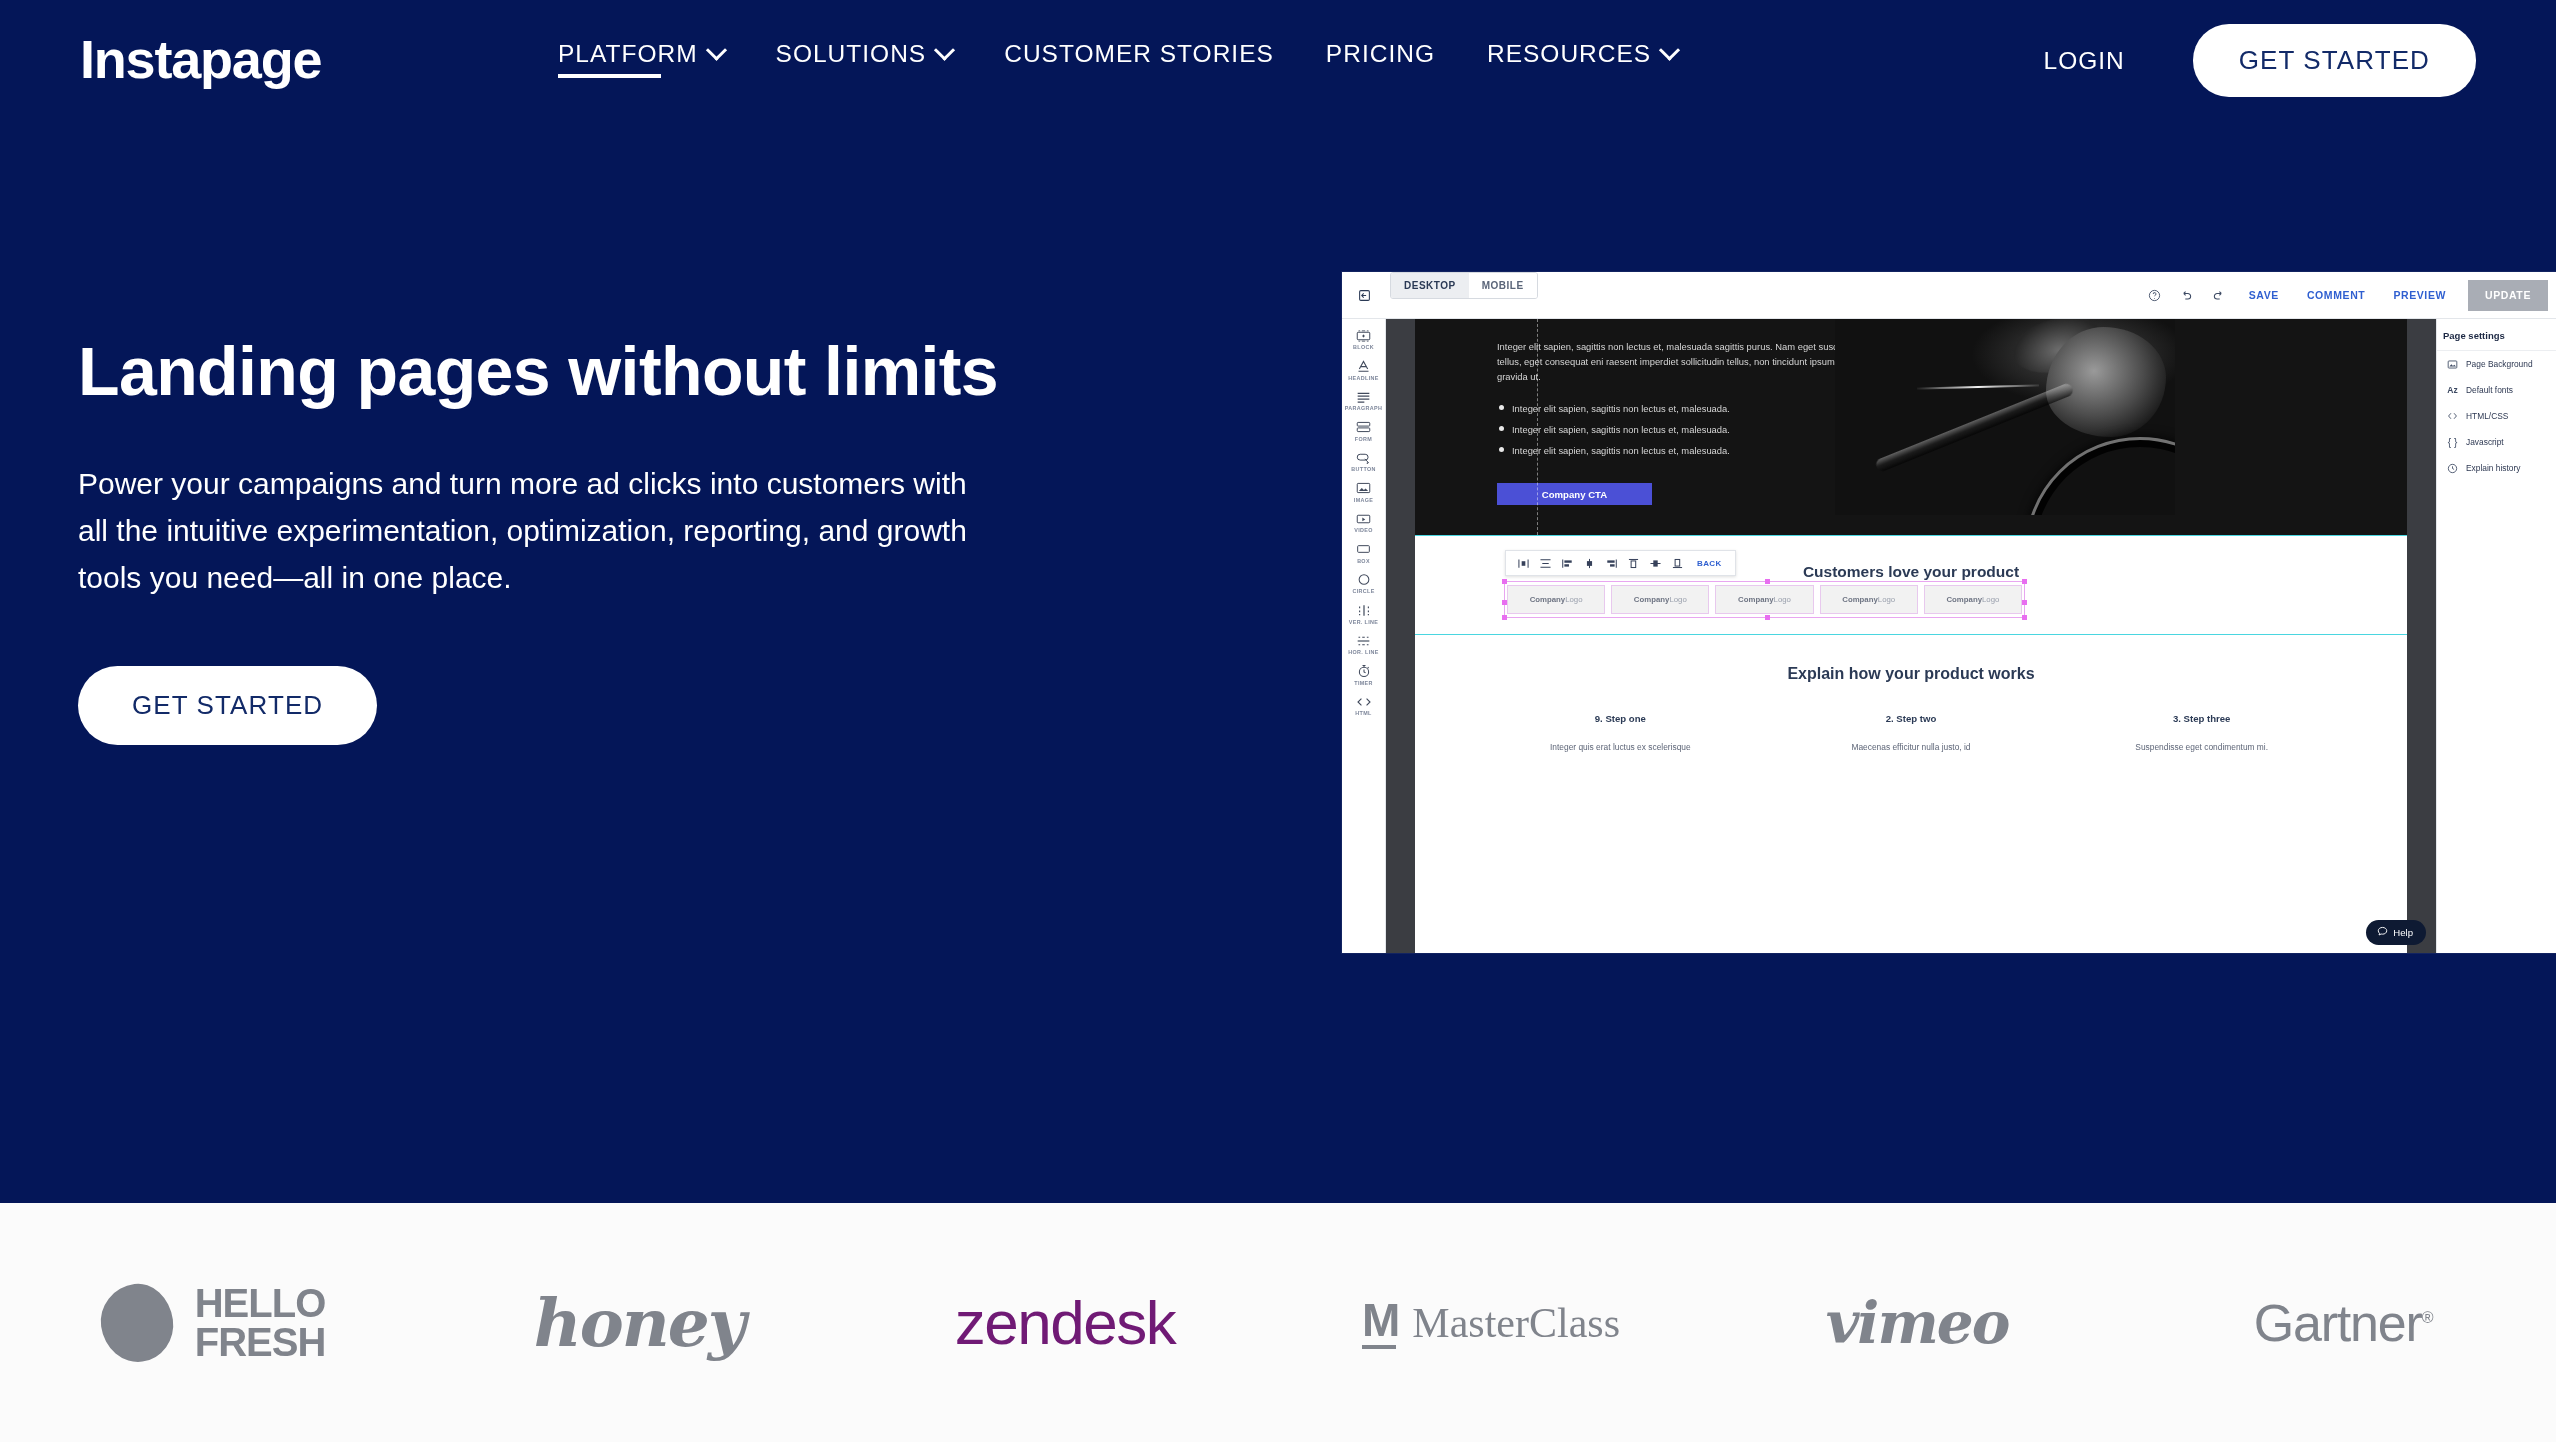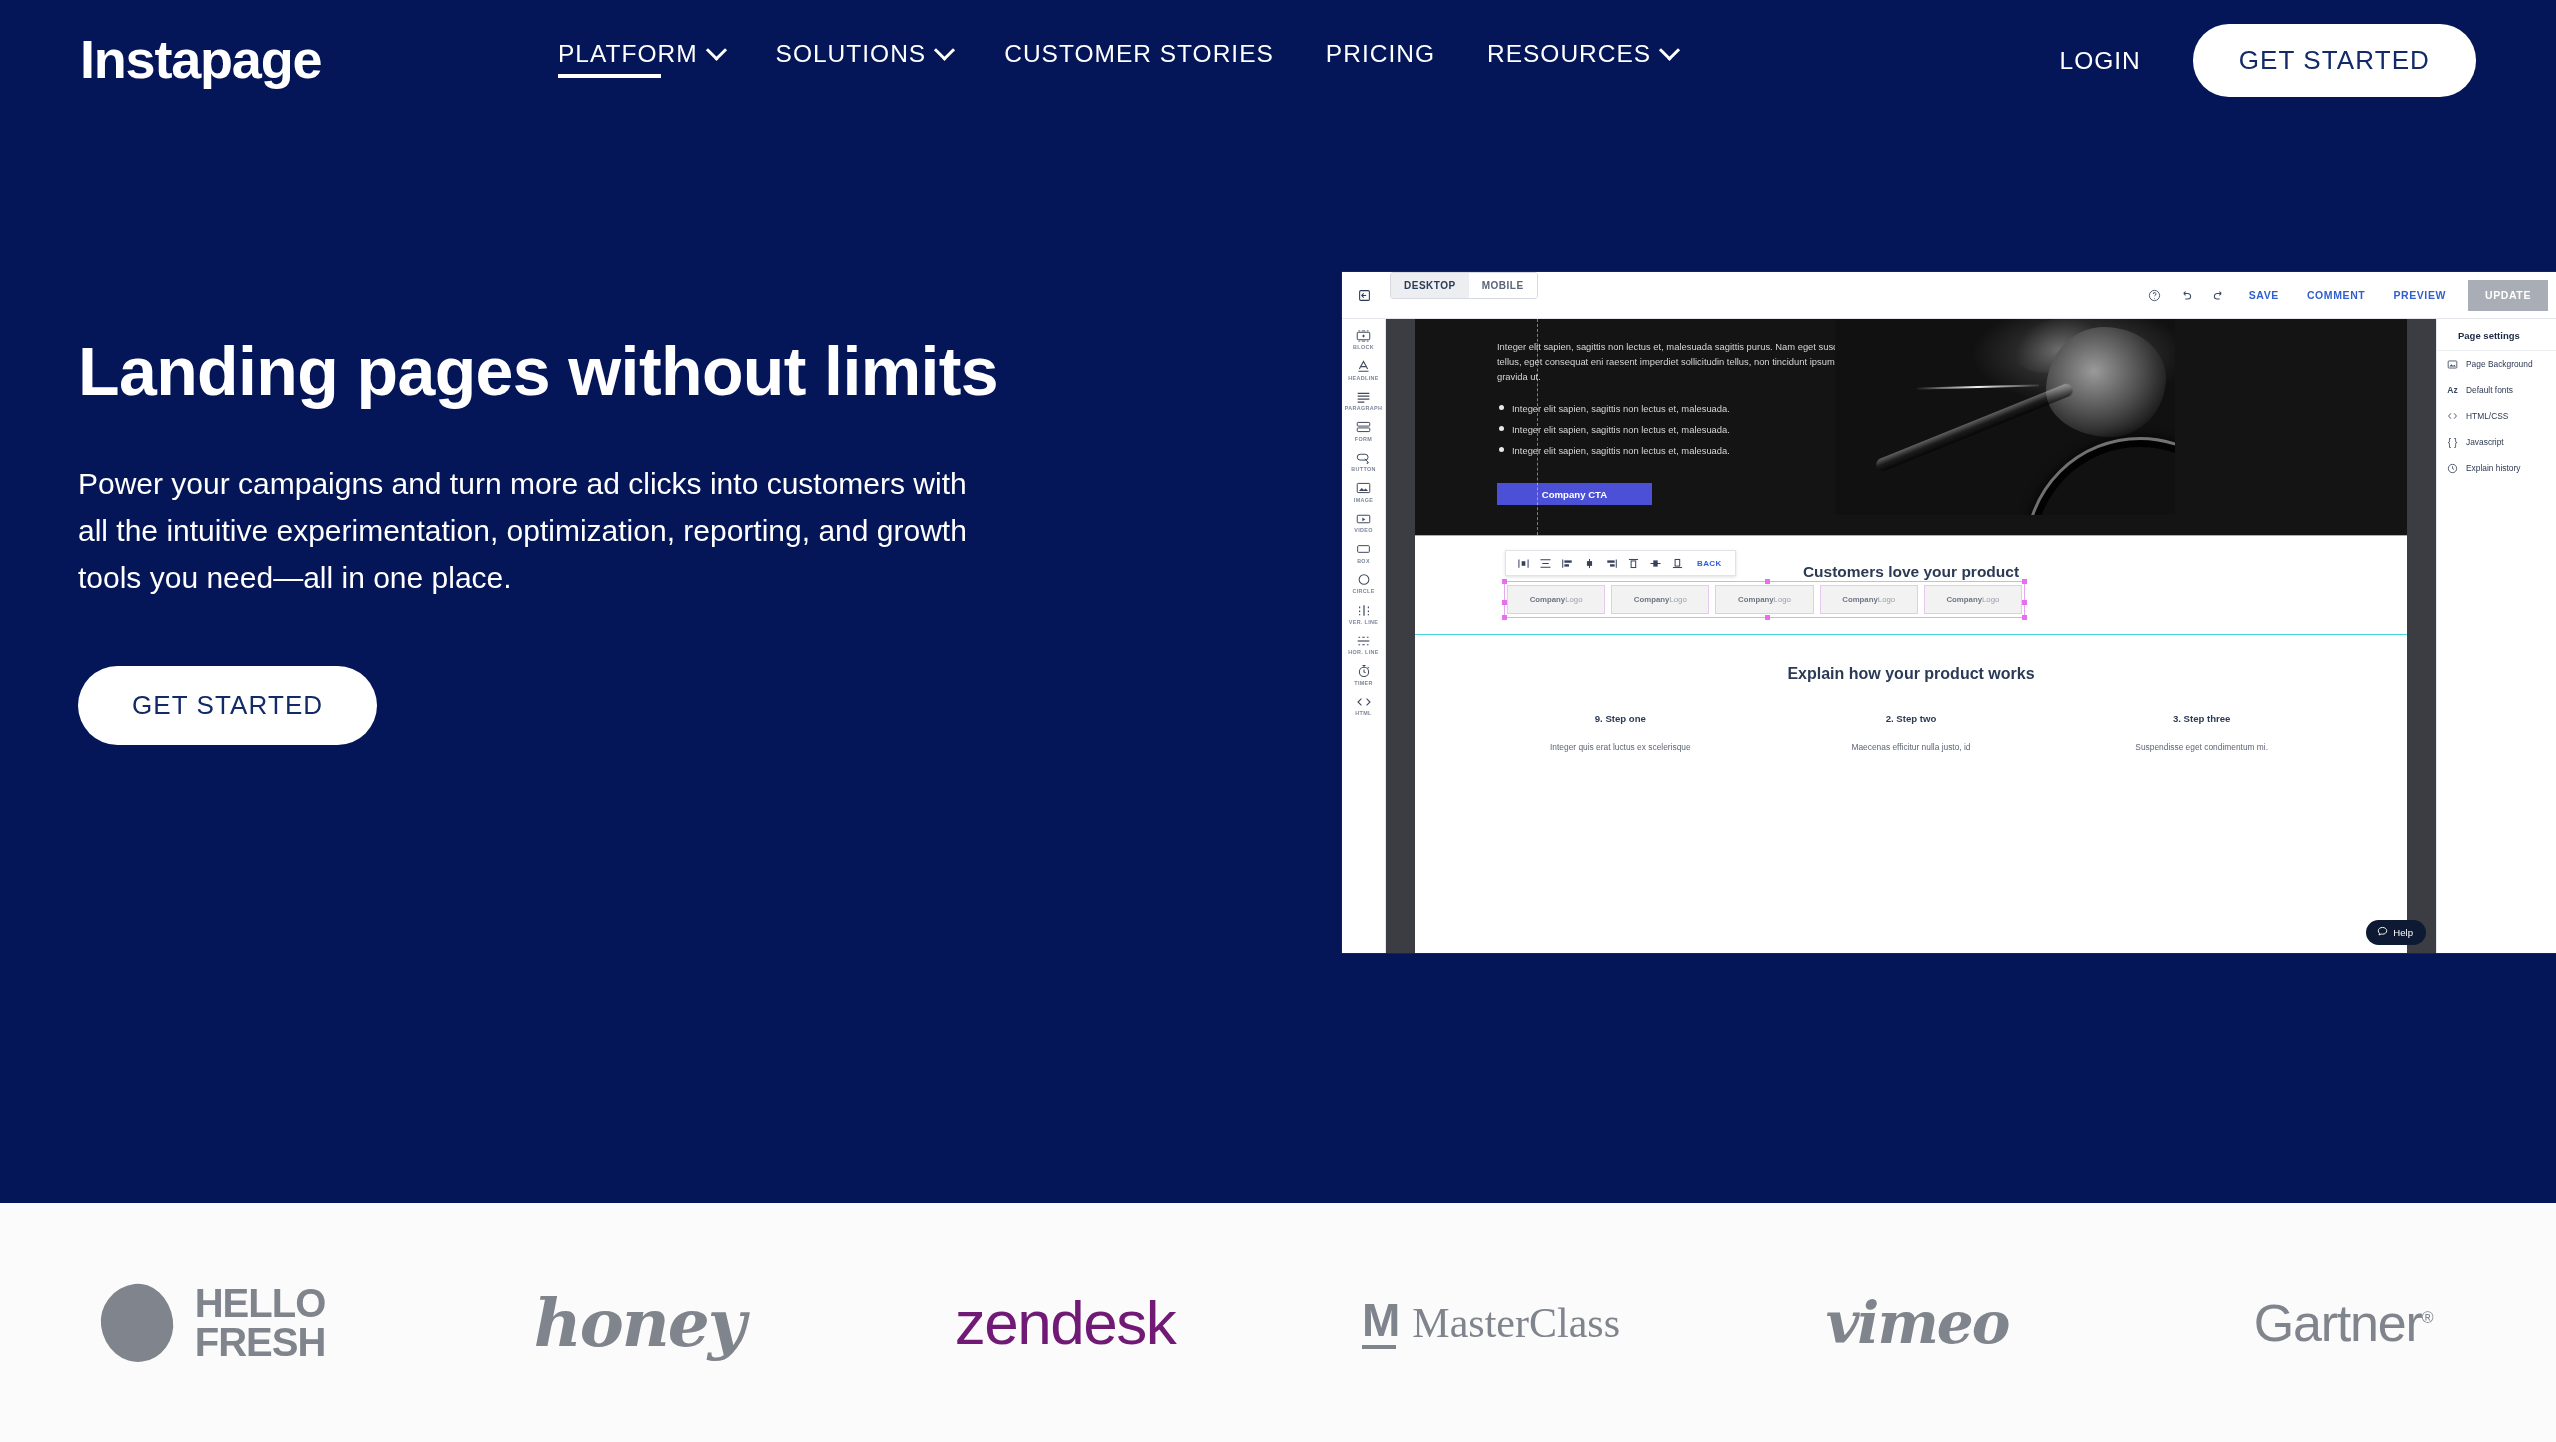--- a/index.html
+++ b/index.html
@@ -43,21 +43,21 @@
     display:inline-block; width:15px; height:15px;
     border-right:3px solid #ffffff; border-bottom:3px solid #ffffff;
     transform:rotate(45deg) translate(-3px,-3px);
   }
   .nav-item.active::after {
     content:""; position:absolute; left:0; bottom:12px;
     width:103px; height:4px; background:#ffffff;
   }
   .nav-right {
     position:absolute; right:80px; top:24px;
-    display:flex; align-items:center; gap:0;
+    display:flex; align-items:center; gap:16px;
   }
   .login-link {
     color:#ffffff; font-size:24.5px; letter-spacing:1.0px;
     margin-right:52px; cursor:pointer; white-space:nowrap;
   }
   .btn-getstarted-nav {
     background:#ffffff; color:#122a68;
     font-size:26px; font-weight:500; letter-spacing:1.1px;
     border-radius:36px; border:none;
     padding:21px 46px; cursor:pointer; white-space:nowrap;
@@ -147,21 +147,21 @@
     font-weight:600; white-space:nowrap;
   }
 
   
   .ed-panel {
     position:absolute; right:0; top:47px; width:120px; bottom:0;
     background:#ffffff; border-left:1px solid #e3e6ea;
   }
   .panel-title {
     font-size:9.5px; font-weight:700; color:#1d2944;
-    padding:11px 10px 9px 21px; border-bottom:1px solid #eceef1;
+    padding:11px 10px 9px 6px; border-bottom:1px solid #eceef1;
   }
   .panel-item {
     display:flex; align-items:center; gap:8px;
     padding:7.5px 10px; cursor:pointer;
   }
   .panel-ico {
     width:11px; height:11px; display:flex; align-items:center; justify-content:center;
     color:#3d4a63; font-size:9px;
   }
   .panel-lbl { font-size:8.4px; color:#2d3852; white-space:nowrap; }

